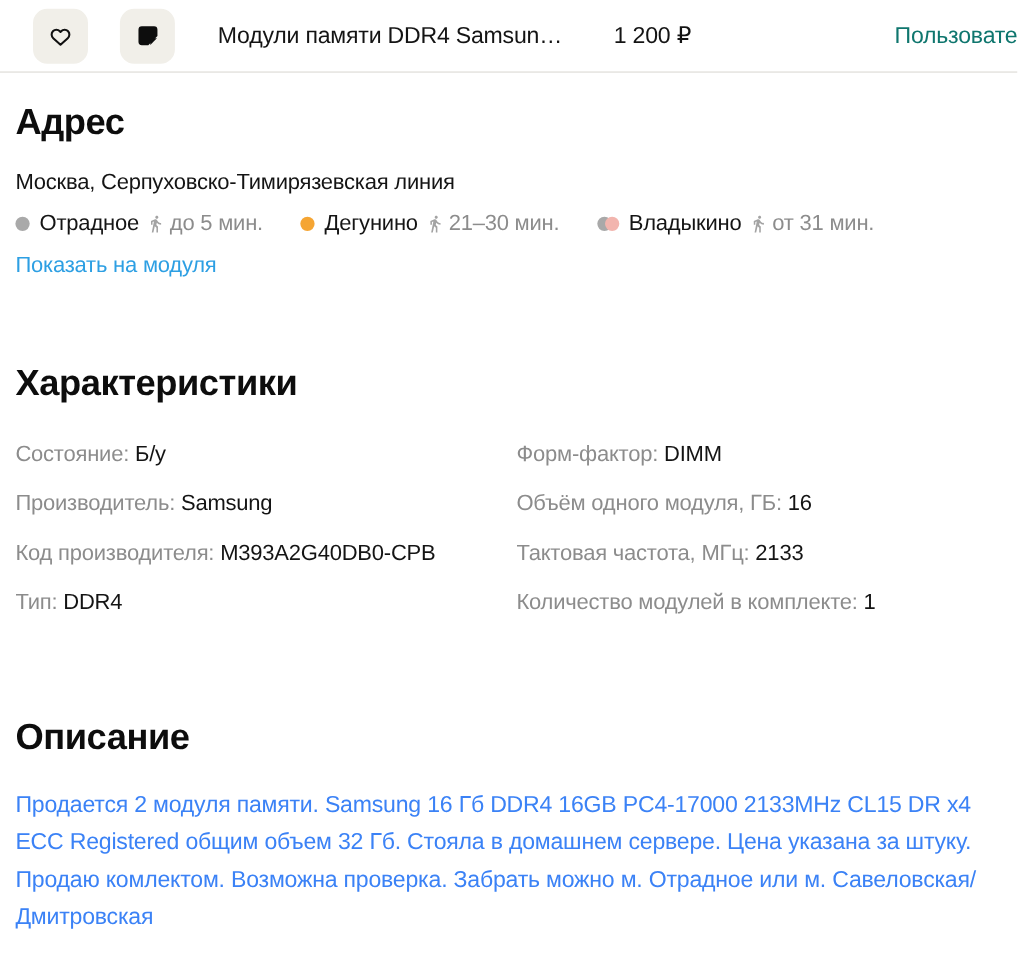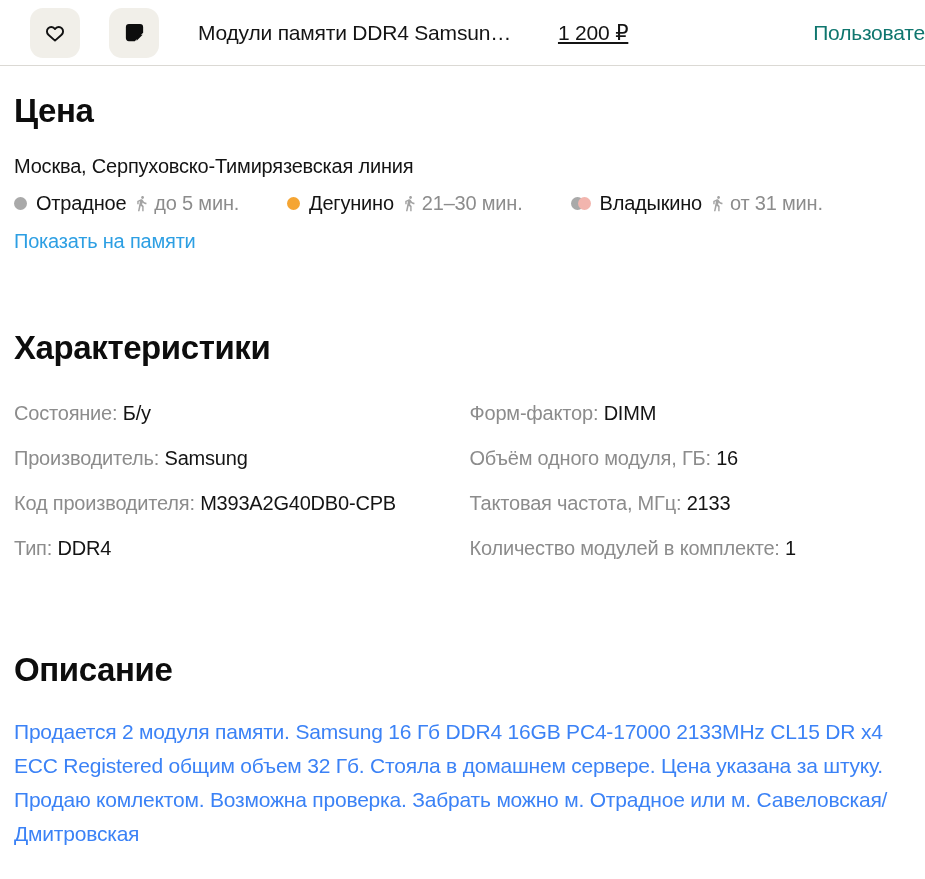--- a/index.html
+++ b/index.html
@@ -38,21 +38,20 @@
     margin-left: 16px;
     font-size: 21px;
     color: #141414;
     letter-spacing: -0.2px;
   }
   .topbar-price {
     margin-left: 24px;
     font-size: 21px;
     color: #141414;
     letter-spacing: -0.2px;
-    text-decoration: underline;
   }
   .topbar-user {
     margin-left: auto;
     font-size: 21px;
     color: #0f766e;
     letter-spacing: -0.2px;
   }
 
   
   .content { padding: 0 14px; }
@@ -73,21 +72,21 @@
     font-size: 20px;
     line-height: 24px;
     color: #141414;
     letter-spacing: -0.2px;
   }
 
   .metro-row {
     margin-top: 14px;
     display: flex;
     align-items: center;
-    column-gap: 48px;
+    column-gap: 34px;
     font-size: 20px;
     letter-spacing: -0.2px;
   }
   .metro-item { display: inline-flex; align-items: center; }
   .dot {
     width: 13px; height: 13px;
     border-radius: 50%;
     flex: 0 0 auto;
   }
   .dot.front { margin-left: -6px; position: relative; z-index: 1; }
@@ -150,21 +149,21 @@
     </span>
   </button>
   <span class="topbar-title">Модули памяти DDR4 Samsun…</span>
   <span class="topbar-price">1 200 ₽</span>
   <span class="topbar-user">Пользовате</span>
 </header>
 
 <main class="content">
 
   <section>
-    <h2 class="section-heading h-address">Цена</h2>
+    <h2 class="section-heading h-address">Адрес</h2>
     <div class="location">Москва, Серпуховско-Тимирязевская линия</div>
 
     <div class="metro-row">
 
       <span class="metro-item">
         <span class="dot" style="background: rgb(169, 169, 169);"></span>
         <span class="metro-name">Отрадное</span>
         <span class="walk-icon">
           <svg width="17" height="19" viewBox="0 0 24 24" fill="#a3a3a3">
             <path d="M13.5 5.5c1.1 0 2-.9 2-2s-.9-2-2-2-2 .9-2 2 .9 2 2 2zM9.8 8.9 7 23h2.1l1.8-8 2.1 2v6h2v-7.5l-2.1-2 .6-3C14.8 12 16.8 13 19 13v-2c-1.9 0-3.5-1-4.3-2.4l-1-1.6c-.4-.6-1-1-1.7-1-.3 0-.5.1-.8.1L6 8.3V13h2V9.6l1.8-.7"></path>
@@ -191,21 +190,21 @@
         <span class="walk-icon">
           <svg width="17" height="19" viewBox="0 0 24 24" fill="#a3a3a3">
             <path d="M13.5 5.5c1.1 0 2-.9 2-2s-.9-2-2-2-2 .9-2 2 .9 2 2 2zM9.8 8.9 7 23h2.1l1.8-8 2.1 2v6h2v-7.5l-2.1-2 .6-3C14.8 12 16.8 13 19 13v-2c-1.9 0-3.5-1-4.3-2.4l-1-1.6c-.4-.6-1-1-1.7-1-.3 0-.5.1-.8.1L6 8.3V13h2V9.6l1.8-.7"></path>
           </svg>
         </span>
         <span class="metro-time">от 31 мин.</span>
       </span>
 
     </div>
 
-    <a class="map-link">Показать на памяти</a>
+    <a class="map-link">Показать на модуля</a>
   </section>
 
   <section>
     <h2 class="section-heading h-specs">Характеристики</h2>
     <div class="spec-cols">
 
       <div class="spec-col">
         <div class="spec-row">
           <span class="spec-label">Состояние:</span>
           <span class="spec-value">Б/у</span>

